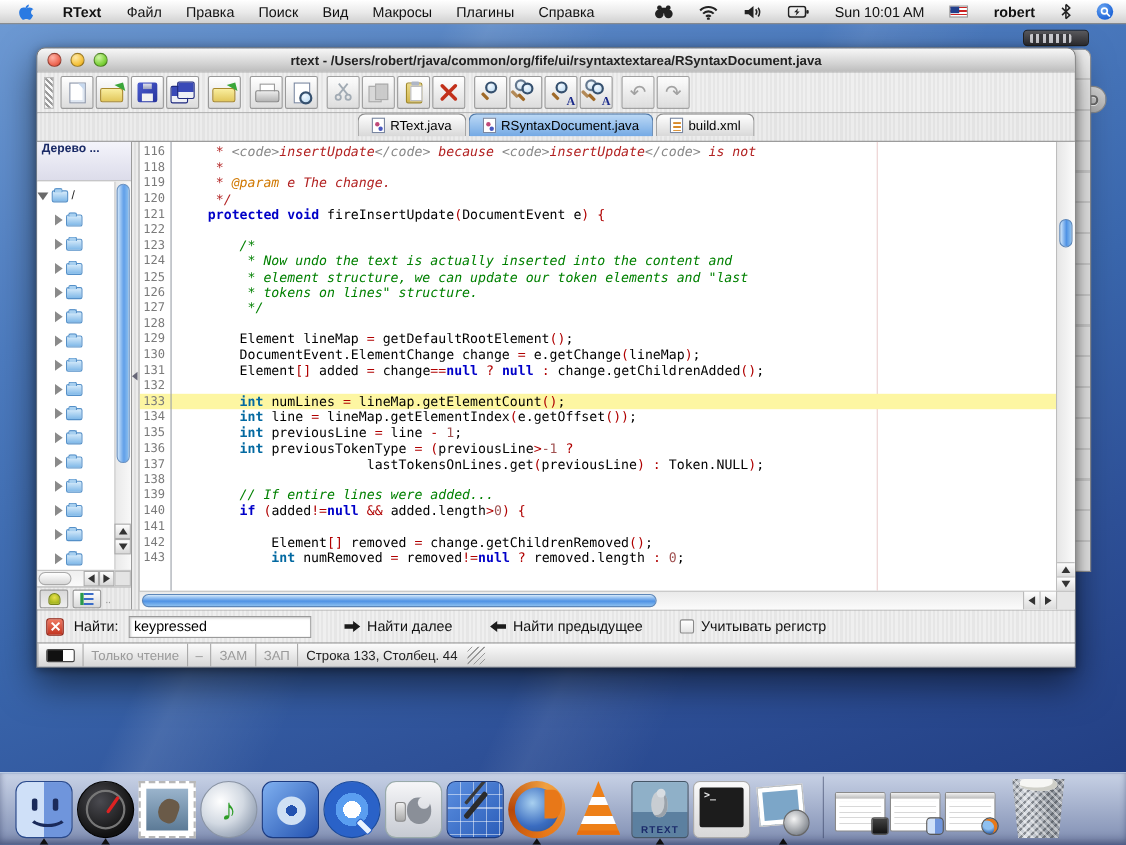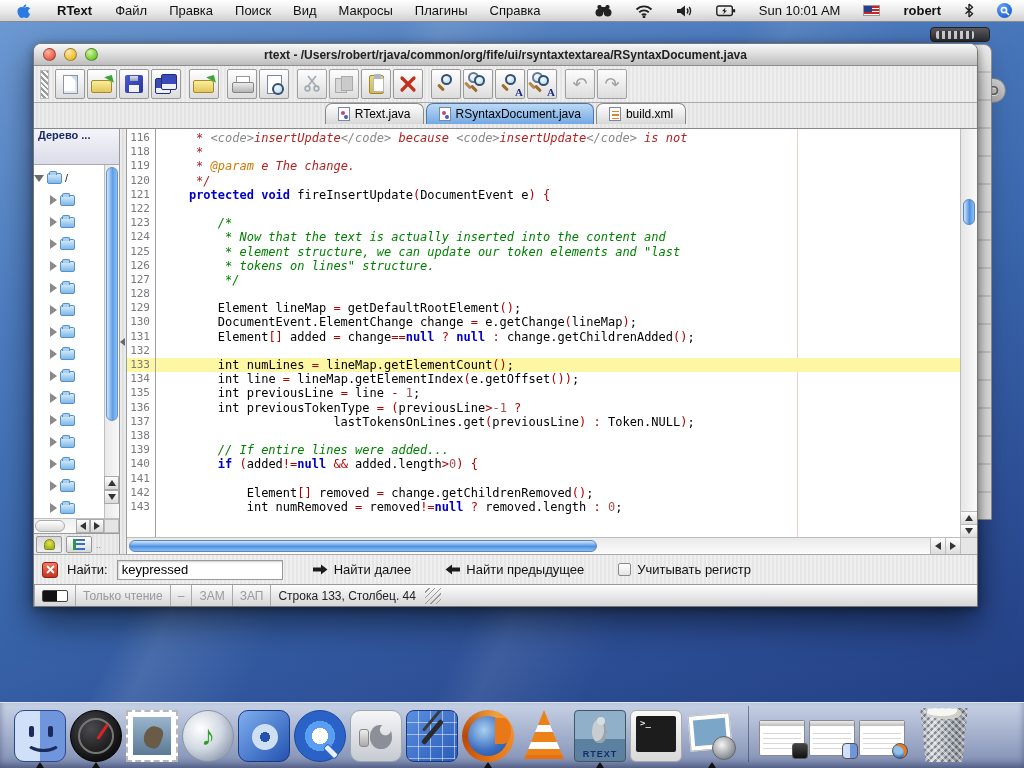--- a/index.html
+++ b/index.html
@@ -169,21 +169,21 @@
   .marginline { position:absolute; left:670px; top:0; bottom:17px; width:1px; background:#eccfcf; z-index:1; }
   .crow { display:flex; height:14.2px; position:relative; z-index:2; }
   .crow.cur { background:#fdf6a2; }
   .ln { width:28px; flex:none; text-align:right; padding-right:5px; color:#7a7a7a; font-size:11px; }
   .cd { white-space:pre; padding-left:5px; }
   .tk-pl{color:#000}
   .tk-jd{color:#b22222;font-style:italic}
   .tk-tag{color:#888888;font-style:italic}
   .tk-an{color:#d07800;font-style:italic}
   .tk-kw{color:#0000c8;font-weight:bold}
-  .tk-dt{color:#000000;font-weight:normal}
+  .tk-dt{color:#0369a1;font-weight:bold}
   .tk-cm{color:#008000;font-style:italic}
   .tk-op{color:#b00000}
   .tk-nm{color:#a05050}
 
   .vscroll { position:absolute; right:0; top:0; bottom:17px; width:17px;
     background:linear-gradient(90deg,#e6e6e6,#fbfbfb); border-left:1px solid #bdbdbd; }
   .vthumb { position:absolute; left:2px; right:2px; top:70px; height:26px; border-radius:7px;
     background:linear-gradient(90deg,#cfe6fb,#4f92e4 55%,#8cc0f0); border:1px solid #5c86b8; }
   .vs-btn { position:absolute; left:0; right:0; height:13px; display:flex; align-items:center; justify-content:center;
     background:linear-gradient(#fdfdfd,#dcdcdc); border-top:1px solid #bbb; }
@@ -612,21 +612,21 @@
           <div class="crow">
             <span class="ln">122</span>
             <span class="cd"></span>
           </div>
           <div class="crow">
             <span class="ln">123</span>
             <span class="cd"><span class="tk-cm">        /*</span></span>
           </div>
           <div class="crow">
             <span class="ln">124</span>
-            <span class="cd"><span class="tk-cm">         * Now that the text is actually inserted into the content and</span></span>
+            <span class="cd"><span class="tk-cm">         * Now undo the text is actually inserted into the content and</span></span>
           </div>
           <div class="crow">
             <span class="ln">125</span>
             <span class="cd"><span class="tk-cm">         * element structure, we can update our token elements and "last</span></span>
           </div>
           <div class="crow">
             <span class="ln">126</span>
             <span class="cd"><span class="tk-cm">         * tokens on lines" structure.</span></span>
           </div>
           <div class="crow">

